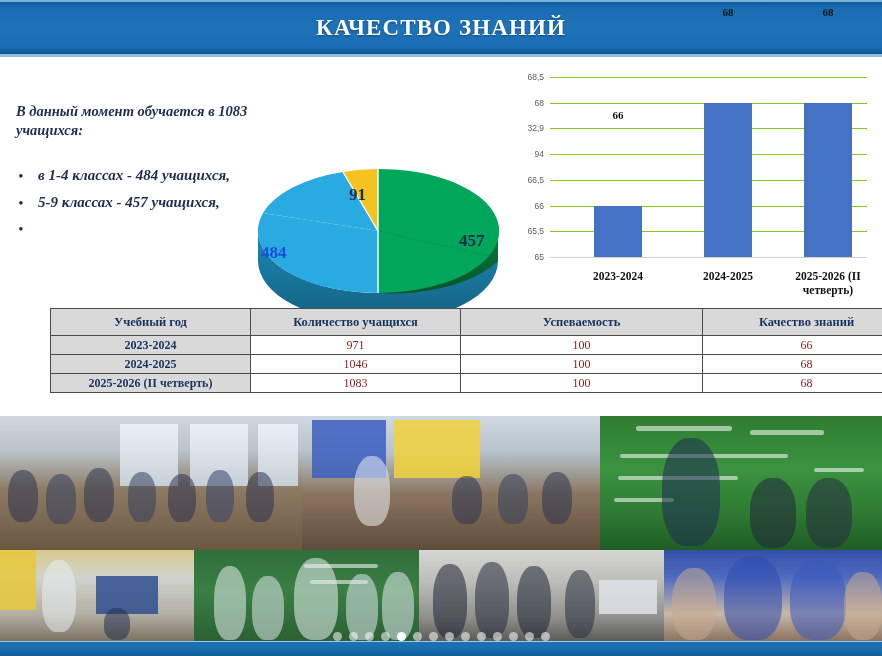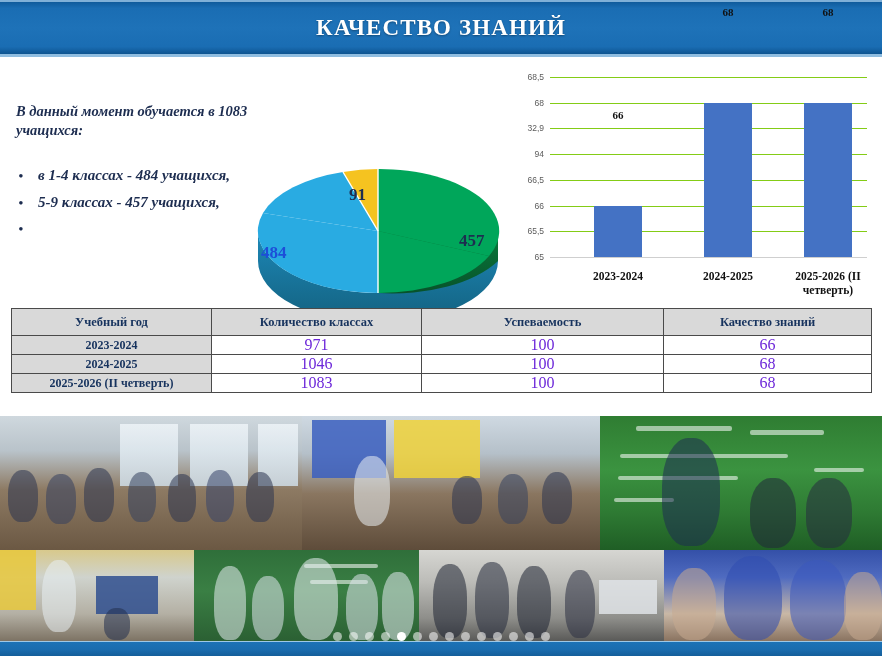--- a/index.html
+++ b/index.html
@@ -89,31 +89,31 @@
     font-size: 11px; color: #111; white-space: nowrap;
   }
   .bc-xlabel {
     position: absolute; top: 192px; transform: translateX(-50%);
     text-align: center; width: 120px;
     font-family: "Liberation Serif", serif; font-weight: bold;
     font-size: 11.5px; color: #111; line-height: 1.25;
   }
 
   
-  .table-zone { position: absolute; left: 0; top: 308px; width: 882px; height: 98px; background:#fff; }
+  .table-zone { position: absolute; left: 0; top: 308px; width: 882px; height: 98px; background:#fff;padding-left:39px; }
   table.tbl { border-collapse: collapse; width: 860px; margin-left: 11px; table-layout: fixed; }
   table.tbl th, table.tbl td {
     border: 1px solid #4a4a4a;
     font-family: "Liberation Serif", serif;
     text-align: center; color: #17335e;
   }
   table.tbl th {
     background: #d9d9d9; font-weight: bold; font-size: 12.5px; height: 27px;
   }
-  table.tbl td { height: 19px; font-size: 16px; background: #fff; color:#6d28d9; }
+  table.tbl td { height: 19px; font-size: 12px; background: #fff; color:#7f1d1d; }
   table.tbl td.yearcell { background: #d9d9d9; font-weight: bold; color: #17335e; font-size: 12px; }
 
   .nav-btn {
     position: absolute; top: 313px; width: 30px; height: 30px; border-radius: 50%;
     background: rgba(244,244,244,.92); border: none;
     display: flex; align-items: center; justify-content: center;
     cursor: pointer; box-shadow: 0 0 2px rgba(0,0,0,.08);
   }
   .nav-btn.left { left: 8px; }
   .nav-btn.right { right: 8px; }
@@ -298,21 +298,21 @@
     <table class="tbl">
       <colgroup>
         <col style="width:200px">
           <col style="width:210px">
           <col style="width:242px">
           <col style="width:208px">
       </colgroup>
       <thead>
         <tr>
           <th>Учебный год</th>
-          <th>Количество классах</th>
+          <th>Количество учащихся</th>
           <th>Успеваемость</th>
           <th>Качество знаний</th>
         </tr>
       </thead>
       <tbody>
         <tr>
           <td class="yearcell">2023-2024</td>
           <td>971</td>
           <td>100</td>
           <td>66</td>

